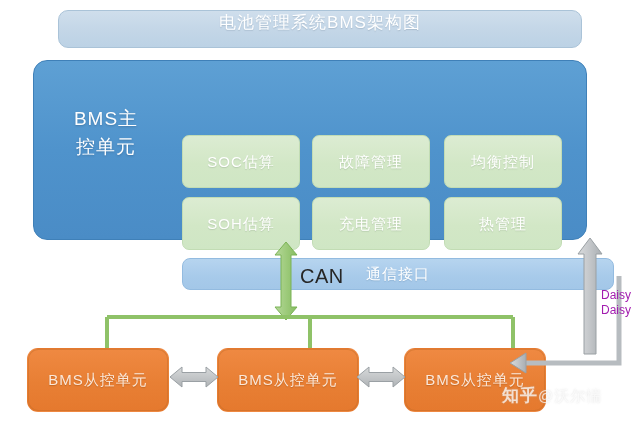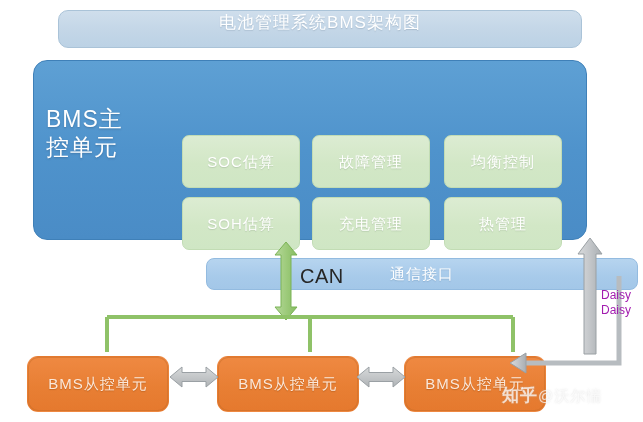--- a/index.html
+++ b/index.html
@@ -46,26 +46,26 @@
     top: 60px;
     width: 554px;
     height: 180px;
     border-radius: 14px;
     background: linear-gradient(180deg, #5ea0d4 0%, #4f93cc 50%, #4a8cc6 100%);
     border: 1px solid #3f80b8;
     box-sizing: border-box;
   }
   #master-label {
     position: absolute;
-    left: 12px;
+    left: 20px;
     top: 44px;
     width: 104px;
-    text-align: left;
-    color: #ffffff;
-    font-size: 23px;
+    text-align: center;
+    color: #ffffff;
+    font-size: 19px;
     line-height: 28px;
     letter-spacing: 1px;
     text-shadow: 0 1px 2px rgba(40,70,100,0.35);
   }
   .module {
     position: absolute;
     border-radius: 7px;
     background: linear-gradient(180deg, #dcecd2 0%, #d2e7c6 55%, #cfe6c4 100%);
     border: 1px solid #c2dcb4;
     box-sizing: border-box;
@@ -97,21 +97,20 @@
     background: linear-gradient(180deg, #b6d4ef 0%, #a7caea 60%, #a3c7e8 100%);
     border: 1px solid #93bbe0;
     box-sizing: border-box;
     display: flex;
     align-items: center;
     justify-content: center;
     color: #ffffff;
     font-size: 15px;
     letter-spacing: 1px;
     text-shadow: 0 1px 1px rgba(110,145,180,0.4);
-    margin-left: 24px;
   }
 
   
   #can-arrow { position: absolute; left: 273px; top: 241px; width: 26px; height: 80px; }
   #can-label {
     position: absolute;
     left: 300px;
     top: 265px;
     color: #262626;
     font-size: 20px;
@@ -119,34 +118,33 @@
   }
 
   
   #can-bus { position: absolute; left: 60px; top: 305px; width: 500px; height: 55px; }
 
   
   .slave {
     position: absolute;
     top: 348px;
     width: 142px;
-    height: 56px;
+    height: 64px;
     border-radius: 11px;
     background: linear-gradient(180deg, #ef8942 0%, #e87f34 55%, #e5792e 100%);
     border: 1px solid #d9accd00;
     box-shadow: inset 0 0 0 1px rgba(200,110,40,0.5);
     box-sizing: border-box;
     display: flex;
     align-items: center;
     justify-content: center;
     color: #fbe8da;
     font-size: 15px;
     letter-spacing: 1px;
     text-shadow: 0 1px 1px rgba(160,80,20,0.5);
-    margin-top: 8px;
   }
   #slave-1 { left: 27px; }
   #slave-2 { left: 217px; }
   #slave-3 { left: 404px; }
 
   .hlink { position: absolute; top: 364px; width: 50px; height: 26px; }
   #link-1 { left: 169px; }
   #link-2 { left: 356px; }
 
   

